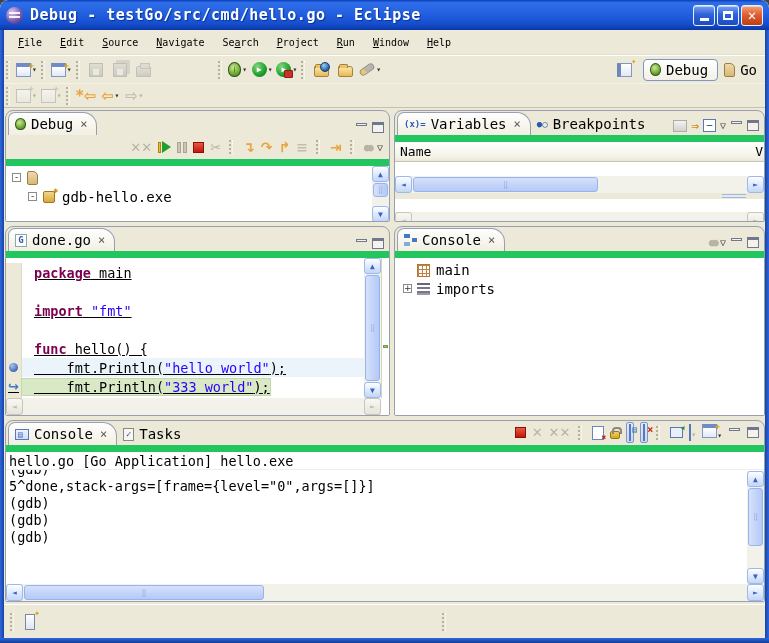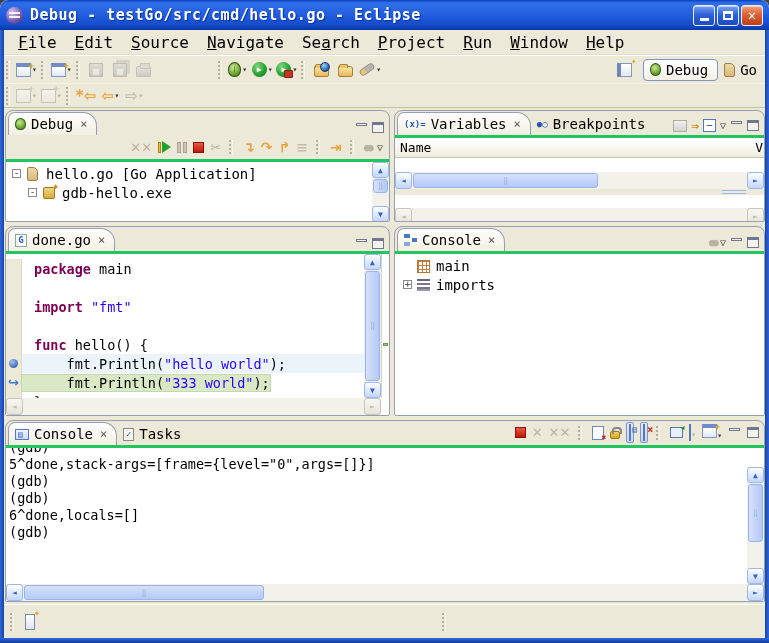--- a/index.html
+++ b/index.html
@@ -32,21 +32,21 @@
   .win-btn .maxbox { width:10px; height:9px; border:2px solid #fff; border-top-width:3px; }
   .side-border { position:absolute; width:4px; top:30px; bottom:0;
     background:linear-gradient(90deg,#2E66E2,#16459E); z-index:60; }
   #border-left { left:0; } #border-right { right:0; background:linear-gradient(90deg,#16459E,#2E66E2); }
   #border-bottom { position:absolute; left:0; right:0; bottom:0; height:5px;
     background:linear-gradient(180deg,#2E66E2,#123E96); z-index:61; }
   
   #menubar { position:absolute; left:4px; right:4px; top:30px; height:25px;
     display:flex; align-items:center; gap:2px; padding-left:6px; background:#ECE9D8;
     border-bottom:1px solid #e2deca; }
-  .menu-item { padding:3px 8px; font-size:16px; }
+  .menu-item { padding:3px 8px; font-size:10px; }
   #toolbar1 { position:absolute; left:4px; right:4px; top:55px; height:28px;
     display:flex; align-items:center; border-top:1px solid #fff; }
   #toolbar2 { position:absolute; left:4px; right:4px; top:83px; height:24px;
     display:flex; align-items:center; border-top:1px solid #f6f3e6; }
   #main-top-line { position:absolute; left:4px; right:4px; top:107px; height:1px; background:#c6c2b0; z-index:5;}
   .grip { width:4px; height:18px; margin:0 4px 0 2px;
     border-left:2px dotted #b5b09c; border-right:1px dotted #fff; }
   .tbtn { height:24px; min-width:24px; display:flex; align-items:center; justify-content:center; gap:1px; padding:0 2px; border-radius:2px; }
   .dd { font-size:8px; color:#333; } .dd.gray { color:#b5b0a0; }
   
@@ -85,21 +85,21 @@
   .panel { position:absolute; background:#ECE9D8; border:1px solid #98A0B0; border-radius:8px 8px 2px 2px; overflow:hidden; }
   .tabs { display:flex; align-items:flex-end; height:24px; position:relative; padding-left:2px; }
   .tab { display:flex; align-items:center; gap:5px; padding:3px 9px 3px 6px; font-size:14px; white-space:nowrap; }
   .tab.active { background:linear-gradient(#fefefd,#f2efe2); border:1px solid #98A0B0; border-bottom:none; border-radius:7px 14px 0 0; }
   .tab .x { font-size:12px; color:#555; margin-left:2px; }
   .view-tools { margin-left:auto; display:flex; align-items:center; gap:4px; padding:0 5px 2px 0; }
   .chev { font-size:10px; color:#444; }
   .mini { width:13px; height:11px; position:relative; }
   .mini .bar { position:absolute; left:1px; right:1px; top:1px; height:3px; background:#f4f2ea; border:1px solid #6f7890; }
   .maxi { width:12px; height:11px; border:1px solid #6f7890; border-top:3px solid #6f7890; background:#f4f2ea; }
-  .vbody { background:#fff; border-top:3px solid #22c55e; position:relative; overflow:hidden; }
+  .vbody { background:#fff; border-top:7px solid #22c55e; position:relative; overflow:hidden; }
   
   .i-resume { display:flex; align-items:center; gap:1px; }
   .i-resume .b { width:3px; height:11px; background:#E8C030; border:1px solid #A88410; }
   .i-resume .t { width:0; height:0; border-left:9px solid #1E9E2A; border-top:6px solid transparent; border-bottom:6px solid transparent; }
   .i-pause { display:flex; gap:2px; } .i-pause .p { width:4px; height:11px; background:#cac5b4; border:1px solid #aaa593; }
   .i-stop { width:11px; height:11px; background:linear-gradient(#E85848,#C01808); border:1px solid #8E1004; }
   .i-grayx { color:#b8b3a2; font-weight:bold; font-size:13px; font-family:"DejaVu Sans",sans-serif; }
   .step { color:#E8A33D; font-size:14px; font-weight:bold; font-family:"DejaVu Sans",sans-serif; }
   .step.gray { color:#c2bdae; }
   .i-balls { color:#b8b3a2; font-size:11px; letter-spacing:-3px; }
@@ -142,21 +142,21 @@
   .sb-btn { background:linear-gradient(#FDFEFF,#D9E6FB 60%,#C4D6F8); border:1px solid #9CB9EE; border-radius:3px;
     color:#3B61C8; display:flex; align-items:center; justify-content:center; font-size:8px; }
   .sb-btn.dis { background:linear-gradient(#F8F7F2,#E6E4DA); border-color:#C9C6B8; color:#C2BEAE; }
   .sb-thumb { background:linear-gradient(90deg,#D6E1FB,#B4C9F6); border:1px solid #98B4EF; border-radius:3px; position:relative;}
   .sb-thumb.h { background:linear-gradient(180deg,#D6E1FB,#B4C9F6); }
   .sb-thumb::after { content:"⣿"; color:#8FA8E0; font-size:7px; position:absolute; left:50%; top:50%; transform:translate(-50%,-50%);}
   .vsb { position:absolute; width:17px; display:flex; flex-direction:column; }
   .hsb { display:flex; height:17px; }
   .vsb .sb-btn { height:16px; } .hsb .sb-btn { width:17px; height:100%; }
   
-  .code-row { display:flex; height:19px; align-items:center; }
+  .code-row { display:flex; height:19px; align-items:center;text-decoration:underline; }
   .gutter { width:16px; flex:0 0 auto; background:#ECE9D8; height:19px; display:flex; align-items:center; justify-content:center; border-right:1px solid #dedac8;}
   .bp-dot { width:9px; height:9px; border-radius:50%; background:radial-gradient(circle at 35% 30%,#a8c4e8,#4870C0 65%,#2A4C94); }
   .ip-arrow { color:#3A7CC8; font-size:13px; font-family:"DejaVu Sans",sans-serif; font-weight:bold; }
   .code-text { white-space:pre; padding-left:12px; font-size:13.5px; }
   .tok-kw { color:#7B0052; font-weight:bold; } .tok-str { color:#2A00FF; } .tok-pl { color:#000; }
   .row-blue { background:#EBF4FB; }
   .line-green { background:#D9E8C5; outline:1px solid #c4d8ac; }
   .caret { display:inline-block; width:1px; height:13px; background:#000; vertical-align:-2px; margin-left:1px; }
   
   .console-line { height:17px; white-space:pre; font-size:13.5px; padding-left:3px; }
@@ -325,21 +325,20 @@
       <span class="step">⇥</span>
       <span class="grip" style="height:14px"></span>
       <span class="i-balls">●●</span>
       <span class="chev">▽</span>
     </div>
     <div class="vbody" style="height:63px">
       <div class="tree" id="debug-tree">
           <div class="trow" style="padding-left: 6px;">
             <span class="toggle">-</span>
             <span class="ti-file"></span>
-            <span>hello.go [Go Application]</span>
           </div>
           <div class="trow" style="padding-left: 22px;">
             <span class="toggle">-</span>
             <span class="ti-process"></span>
             <span>gdb-hello.exe</span>
           </div>
           <div class="trow" style="padding-left: 38px;">
             <span></span>
           </div>
         </div>
@@ -526,26 +525,26 @@
         <span class="i-pin"></span>
         <span><span class="i-cmon"></span><span class="dd gray">▾</span></span>
         <span><span class="i-newwin" style="display:inline-block"></span><span class="dd">▾</span></span>
         <span class="mini">
             <span class="bar"></span>
           </span>
         <span class="maxi"></span>
       </div>
     </div>
     <div class="vbody" style="height:156px">
+      <div style="height:18px;border-bottom:1px solid #eee;display:flex;align-items:center;padding-left:3px;font-size:13.5px;white-space:pre">hello.go [Go Application] hello.exe</div>
       <div id="console-lines" style="overflow:hidden;height:119px">
           <div class="console-line" style="margin-top: -9px;">(gdb)</div>
           <div class="console-line">5^done,stack-args=[frame={level="0",args=[]}]</div>
           <div class="console-line">(gdb)</div>
           <div class="console-line">(gdb)</div>
-          <div class="console-line">6^done,locals=[]</div>
           <div class="console-line">(gdb)</div>
         </div>
       <div class="vsb sb-track" style="right:0;top:19px;bottom:17px">
         <div class="sb-btn">▲</div>
         <div class="sb-thumb" style="height:58px;margin:1px"></div>
         <div class="sb-btn" style="margin-top:auto">▼</div>
       </div>
       <div class="hsb sb-track" style="position:absolute;left:0;right:0;bottom:0">
         <div class="sb-btn">◄</div>
         <div class="sb-thumb h" style="width:240px;margin:1px"></div>

